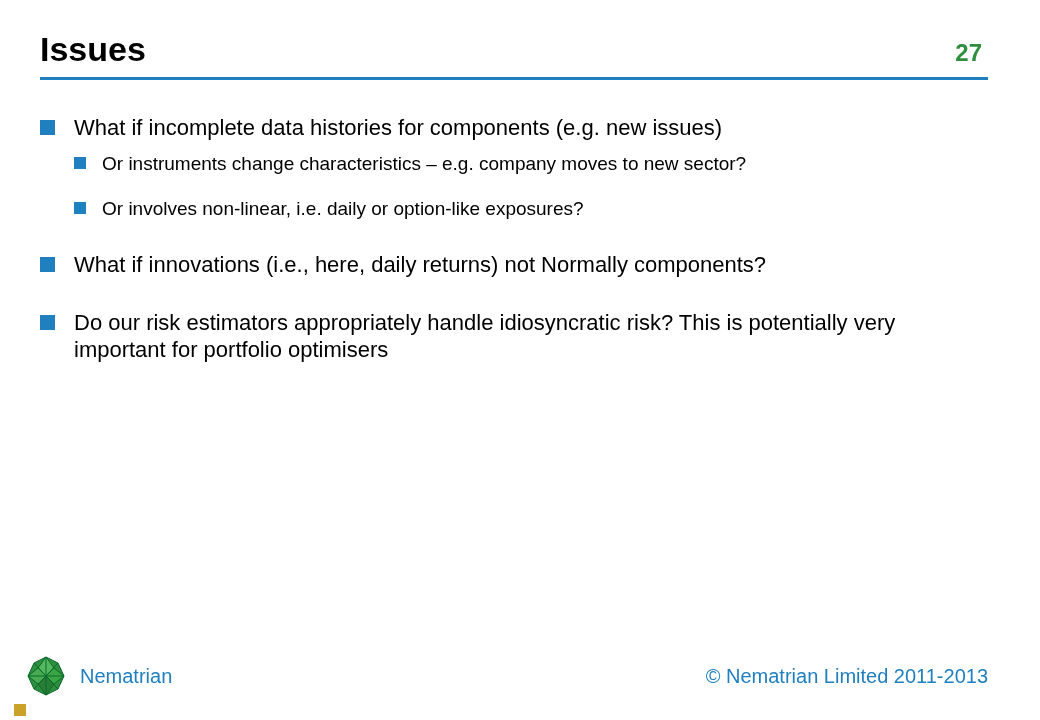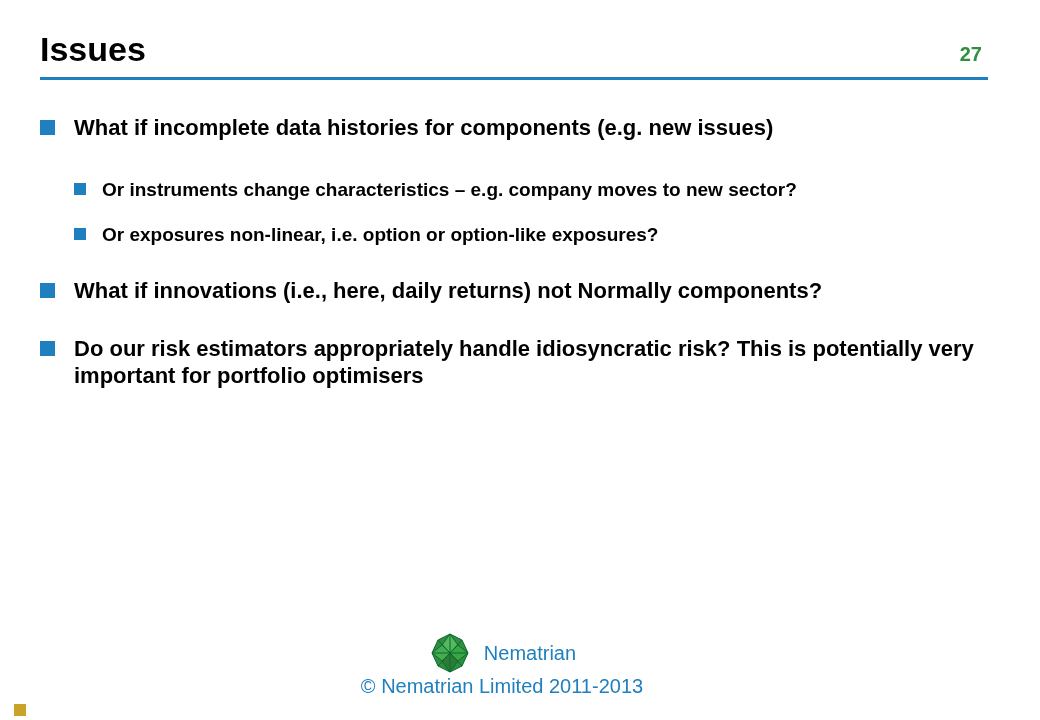--- a/index.html
+++ b/index.html
@@ -1,39 +1,39 @@
 <!DOCTYPE html>
 <html><head>
 <meta charset="utf-8">
 <style>
   * { box-sizing: border-box; margin: 0; padding: 0; }
   html, body { width: 1040px; height: 720px; font-family: Arial, Helvetica, sans-serif; background: #fff; color: #000; }
   .slide { position: relative; width: 1028px; height: 720px; padding: 30px 40px 0 40px; }
   .header { display: flex; align-items: baseline; justify-content: space-between; }
   .title { font-size: 34px; font-weight: bold; color: #000; }
-  .pagenum { font-size: 20px; font-weight: bold; color: #2f8f3f; padding-right: 6px; text-align: right; }
+  .pagenum { font-size: 24px; font-weight: bold; color: #2f8f3f; padding-right: 6px; text-align: right; }
   .rule { border: none; border-top: 3px solid #1f7fbf; margin-top: 8px; margin-bottom: 34px; }
-  .body { font-size: 22px; line-height: 1.25; font-weight: bold; }
+  .body { font-size: 22px; line-height: 1.25; }
   .body ul { list-style: none; }
   .body ul.level1 > li { position: relative; padding-left: 34px; margin-bottom: 30px; }
   .body ul.level1 > li::before {
     content: ""; position: absolute; left: 0; top: 6px;
     width: 15px; height: 15px; background: #1f7fbf;
   }
-  .body ul.level2 { margin-top: 36px; }
+  .body ul.level2 { margin-top: 10px; }
   .body ul.level2 > li { position: relative; padding-left: 28px; margin-bottom: 22px; font-size: 19px; }
   .body ul.level2 > li::before {
     content: ""; position: absolute; left: 0; top: 5px;
     width: 12px; height: 12px; background: #1f7fbf;
   }
   .footer {
-    position: absolute; left: 0; right: 8px; bottom: 0;
+    position: absolute; left: 0; right: 0; bottom: 0;
     padding: 0 40px 22px 24px;
     display: flex; align-items: center; justify-content: space-between;
-    font-size: 20px; color: #1f7fbf; flex-direction: column;
+    font-size: 20px; color: #1f7fbf;
   }
   .footer-left { display: flex; align-items: center; }
   .logo { width: 44px; height: 44px; margin-right: 12px; }
   .corner-square {
     position: absolute; left: 14px; bottom: 4px;
     width: 12px; height: 12px; background: #c9a227;
   }
 </style>
 </head>
 <body>
@@ -48,21 +48,21 @@
 
   <div class="body">
     <ul class="level1">
       <li>
         <span>What if incomplete data histories for components (e.g. new issues)</span>
         <ul class="level2">
           <li>
             <span>Or instruments change characteristics – e.g. company moves to new sector?</span>
           </li>
           <li>
-            <span>Or exposures non-linear, i.e. option or option-like exposures?</span>
+            <span>Or involves non-linear, i.e. daily or option-like exposures?</span>
           </li>
         </ul>
       </li>
       <li>
       </li>
       <li>
         <span>What if innovations (i.e., here, daily returns) not Normally components?</span>
       </li>
       <li>
         <span>Do our risk estimators appropriately handle idiosyncratic risk? This is potentially very important for portfolio optimisers</span>

